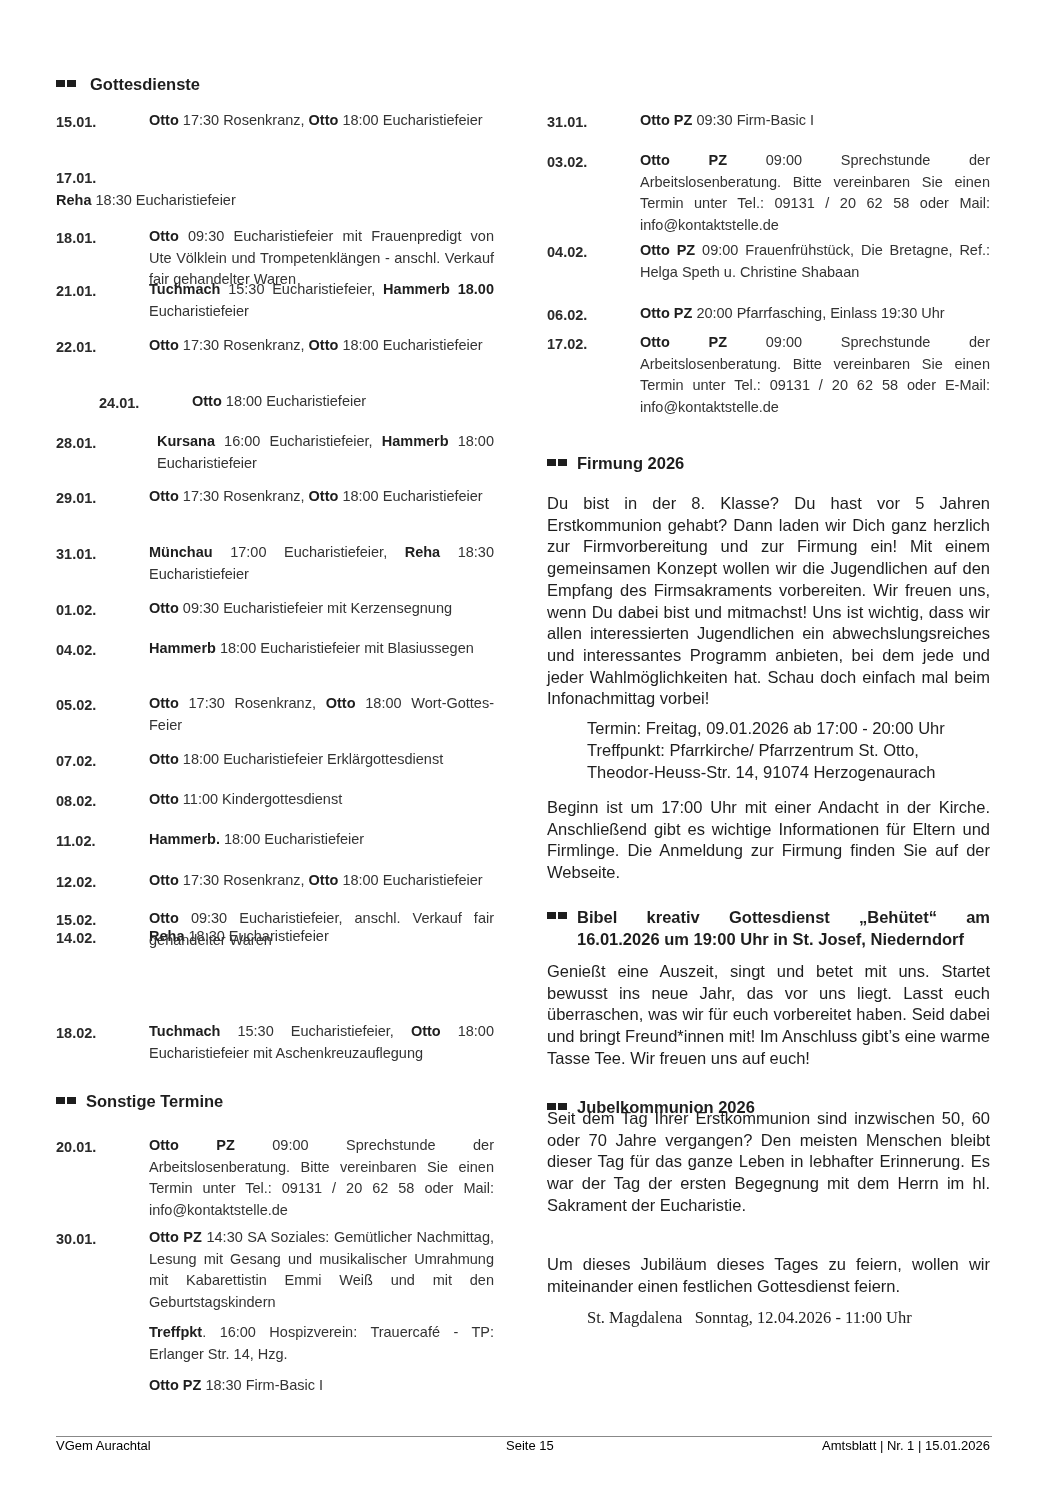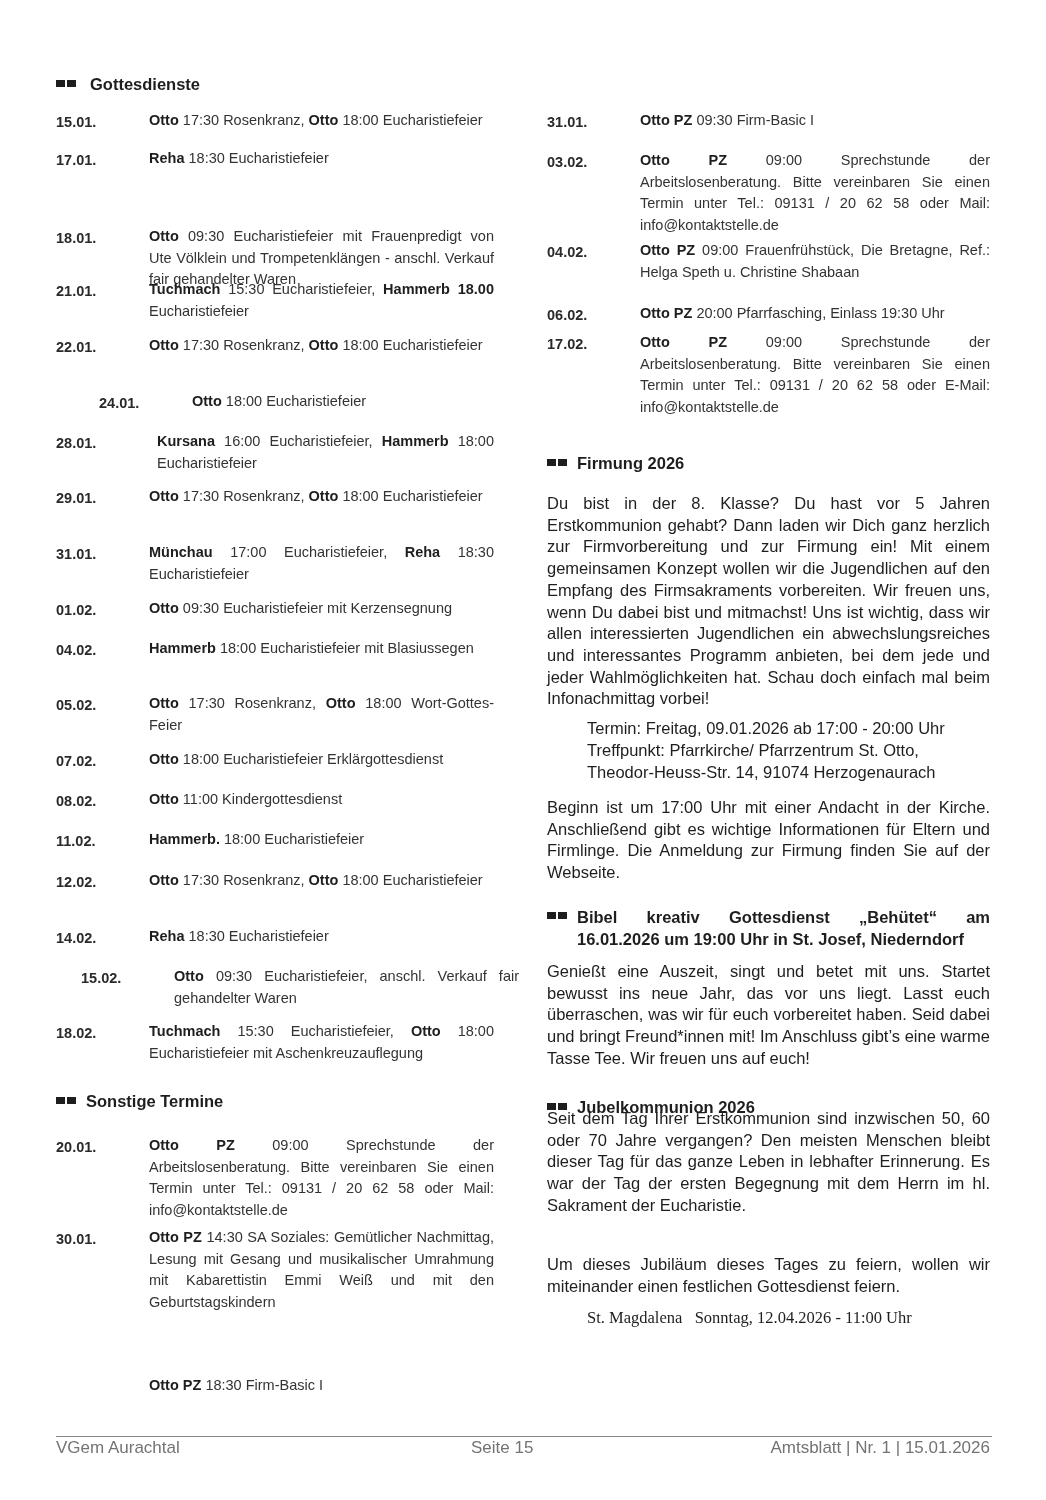--- a/index.html
+++ b/index.html
@@ -10,39 +10,39 @@
   .sec-head { font-weight:bold; font-size:16.5px; color:#1e1e1e; display:flex; align-items:flex-start; position:absolute; left:0; }
   .sec-head .sq { display:inline-flex; gap:2px; margin-right:10px; margin-top:5px; flex-shrink:0; }
   .sec-head .sq i { display:inline-block; width:9px; height:7px; background:#1e1e1e; }
   .entry { position:absolute; left:0; width:100%; display:flex; font-size:14.5px; line-height:21.5px; color:#333; }
   .entry .date { width:93px; flex-shrink:0; font-weight:bold; color:#2a2a2a; padding-top:2px; }
   .entry .txt { flex:1; text-align:justify; }
   .entry .txt b { color:#1e1e1e; }
   .para { position:absolute; left:0; width:100%; font-size:16.5px; line-height:21.7px; color:#1e1e1e; text-align:justify; margin:0; }
   .para.left { text-align:left;margin-left:40px; }
   .footer-line { position:absolute; left:56px; width:936px; top:1436px; height:1px; background:#888; }
-  .footer { position:absolute; top:1438px; font-size:17px; color:#737373; }
+  .footer { position:absolute; top:1438px; font-size:13px; color:#000000; }
 </style>
 </head>
 <body>
 
 <div class="col col-left">
   <div class="sec-head" style="top:75px;">
     <span class="sq">
         <i></i>
         <i></i>
       </span>
     <span style="margin-left:4px">Gottesdienste</span>
   </div>
   <div id="gd-list">
       <div class="entry" style="top: 110px;">
         <span class="date">15.01.</span>
         <span class="txt"><b>Otto</b> 17:30  Rosenkranz, <b>Otto</b> 18:00 Eucharistiefeier</span>
       </div>
-      <div class="entry" style="top: 148px;">
+      <div class="entry" style="top: 166px; flex-direction: column;">
         <span class="date">17.01.</span>
         <span class="txt"><b>Reha</b> 18:30 Eucharistiefeier</span>
       </div>
       <div class="entry" style="top: 206px; margin-top: 20px;">
         <span class="date">18.01.</span>
         <span class="txt"><b>Otto</b> 09:30  Eucharistiefeier mit Frauenpredigt von Ute Völklein und Trompetenklängen - anschl. Verkauf fair gehandelter Waren</span>
       </div>
       <div class="entry" style="top: 279px;">
         <span class="date">21.01.</span>
         <span class="txt"><b>Tuchmach</b> 15:30 Eucharistiefeier, <b>Hammerb 18.00</b> Eucharistiefeier</span>
@@ -92,21 +92,21 @@
         <span class="txt"><b>Hammerb.</b> 18:00 Eucharistiefeier</span>
       </div>
       <div class="entry" style="top: 870px;">
         <span class="date">12.02.</span>
         <span class="txt"><b>Otto</b> 17:30 Rosenkranz, <b>Otto</b> 18:00 Eucharistiefeier</span>
       </div>
       <div class="entry" style="top: 926px;">
         <span class="date">14.02.</span>
         <span class="txt"><b>Reha</b> 18:30 Eucharistiefeier</span>
       </div>
-      <div class="entry" style="top: 966px; margin-left: 25px;">
+      <div class="entry" style="top: 908px;">
         <span class="date">15.02.</span>
         <span class="txt"><b>Otto</b> 09:30 Eucharistiefeier, anschl. Verkauf fair gehandelter Waren</span>
       </div>
       <div class="entry" style="top: 1021px;">
         <span class="date">18.02.</span>
         <span class="txt"><b>Tuchmach</b> 15:30 Eucharistiefeier, <b>Otto</b> 18:00 Eucharistiefeier mit Aschenkreuzauflegung</span>
       </div>
     </div>
 
   <div class="sec-head" style="top:1092px;">
@@ -120,20 +120,21 @@
       <div class="entry" style="top: 1135px;">
         <span class="date">20.01.</span>
         <span class="txt"><b>Otto PZ</b> 09:00 Sprechstunde der Arbeitslosenberatung. Bitte vereinbaren Sie einen Termin unter Tel.: 09131 / 20 62 58 oder Mail: info@kontaktstelle.de</span>
       </div>
       <div class="entry" style="top: 1227px;">
         <span class="date">30.01.</span>
         <span class="txt"><b>Otto PZ</b> 14:30 SA Soziales: Gemütlicher Nachmittag, Lesung mit Gesang und musikalischer Umrahmung mit Kabarettistin Emmi Weiß und mit den Geburtstagskindern</span>
       </div>
       <div class="entry" style="top: 1322px;">
         <span class="date"></span>
+        <span class="txt"><b>Treffpkt</b>. 16:00  Hospizverein: Trauercafé - TP: Erlanger Str. 14, Hzg.</span>
       </div>
       <div class="entry" style="top: 1375px;">
         <span class="date"></span>
         <span class="txt"><b>Otto PZ</b> 18:30 Firm-Basic I</span>
       </div>
     </div>
 </div>
 
 <div class="col col-right">
   <div id="so-list-right">
@@ -191,14 +192,14 @@
       </span>
     <span>Jubelkommunion 2026</span>
   </div>
   <p class="para" style="top:1108px;">Seit dem Tag Ihrer Erstkommunion sind inzwischen 50, 60 oder 70 Jahre vergangen? Den meisten Menschen bleibt dieser Tag für das ganze Leben in lebhafter Erinnerung. Es war der Tag der ersten Begegnung mit dem Herrn im hl. Sakrament der Eucharistie.</p>
   <p class="para" style="top:1254px;">Um dieses Jubiläum dieses Tages zu feiern, wollen wir miteinander einen festlichen Gottesdienst feiern.</p>
   <p class="para left" style="top:1307px; white-space:pre;font-family:Liberation Serif, serif;">St. Magdalena   Sonntag, 12.04.2026 - 11:00 Uhr</p>
 </div>
 
 <div class="footer-line"></div>
 <div class="footer" style="left:56px;">VGem Aurachtal</div>
-<div class="footer" style="left:471px;">Seite 15</div>
+<div class="footer" style="left:506px;">Seite 15</div>
 <div class="footer" style="right:56px;">Amtsblatt | Nr. 1 | 15.01.2026</div>
 
 </body></html>

